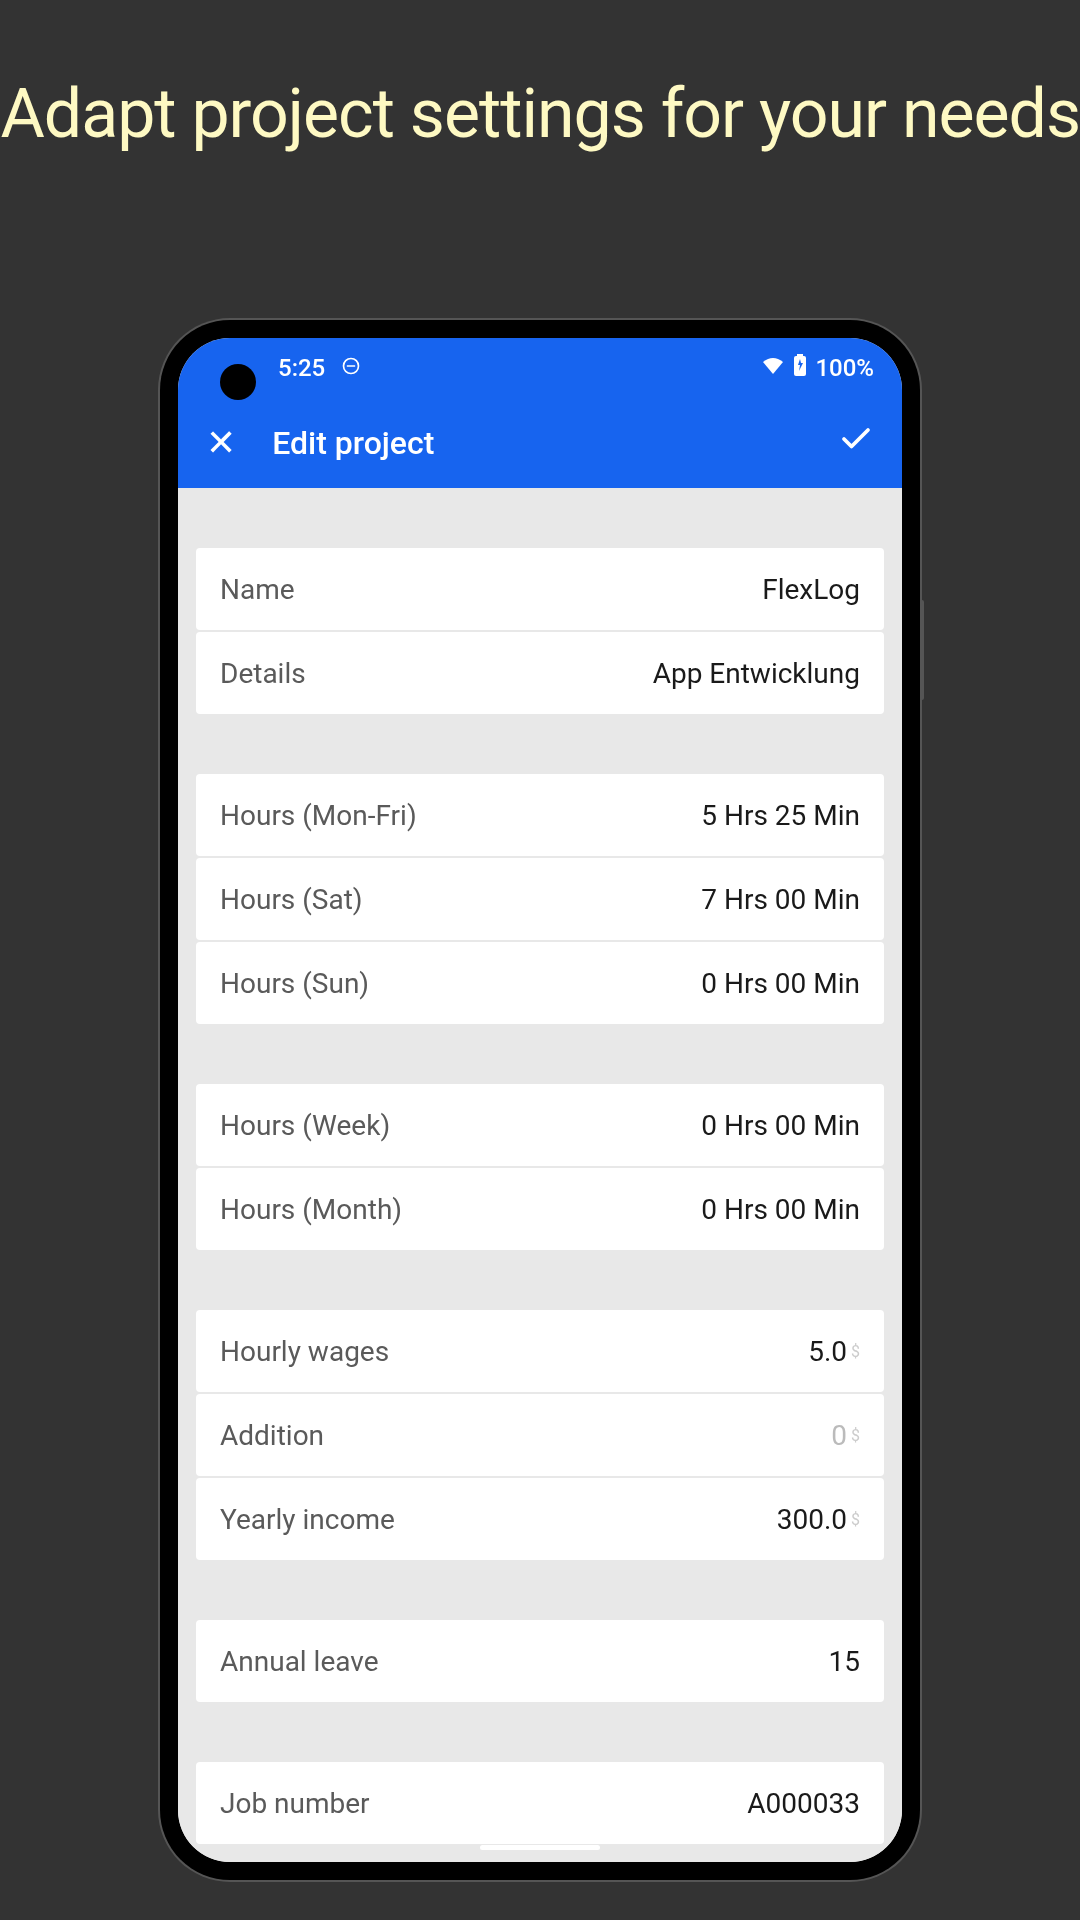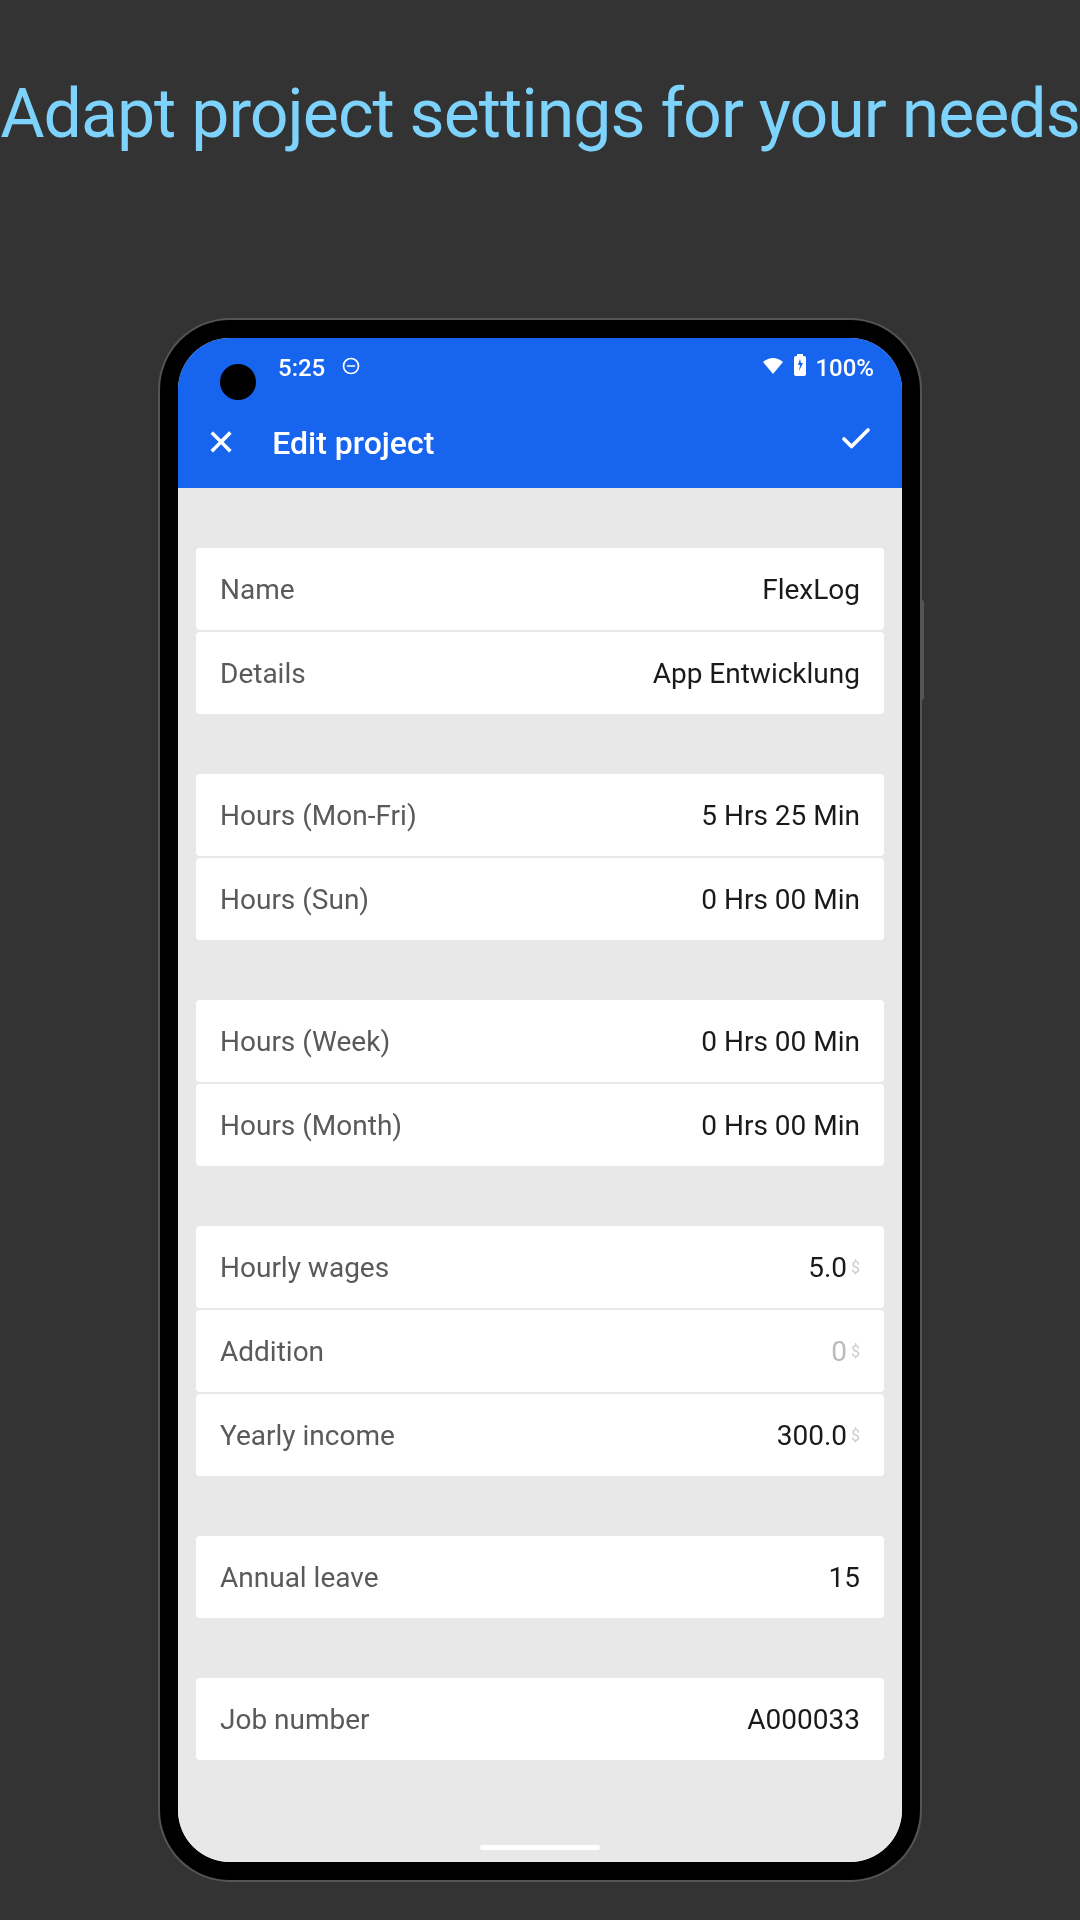--- a/index.html
+++ b/index.html
@@ -11,22 +11,22 @@
     body {
       background: #333333;
       width: 1080px;
       height: 1920px;
       font-family: -apple-system, BlinkMacSystemFont, 'Segoe UI', Roboto, Helvetica, Arial, sans-serif;
       overflow: hidden;
       position: relative;
     }
     
     .promo-title {
-      color: #7dd3fc;
-      text-align: center;
+      color: #fef9c3;
+      text-align: right;
       font-size: 68px;
       font-weight: 400;
       line-height: 1.15;
       padding-top: 75px;
       letter-spacing: -1px;
     }
     
     .phone-frame {
       position: absolute;
       top: 320px;
@@ -239,20 +239,24 @@
           <span class="row-value">App Entwicklung</span>
         </div>
       </div>
 
       <div class="section">
         <div class="row">
           <span class="row-label">Hours (Mon-Fri)</span>
           <span class="row-value">5 Hrs 25 Min</span>
         </div>
         <div class="row">
+          <span class="row-label">Hours (Sat)</span>
+          <span class="row-value">7 Hrs 00 Min</span>
+        </div>
+        <div class="row">
           <span class="row-label">Hours (Sun)</span>
           <span class="row-value">0 Hrs 00 Min</span>
         </div>
       </div>
 
       <div class="section">
         <div class="row">
           <span class="row-label">Hours (Week)</span>
           <span class="row-value">0 Hrs 00 Min</span>
         </div>

